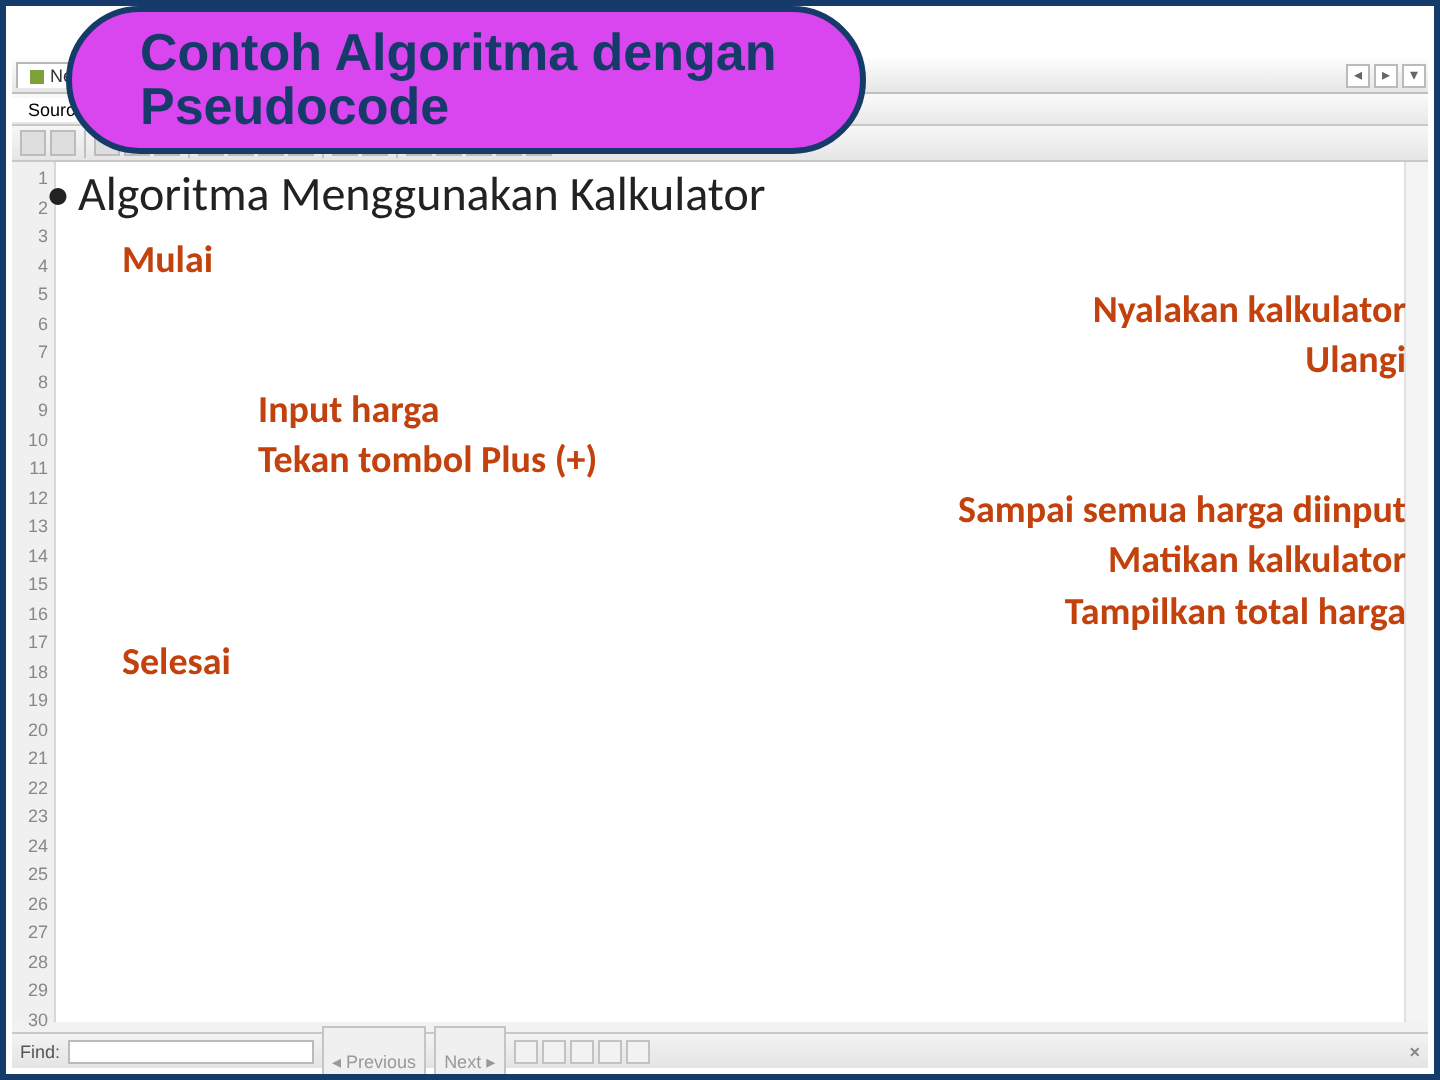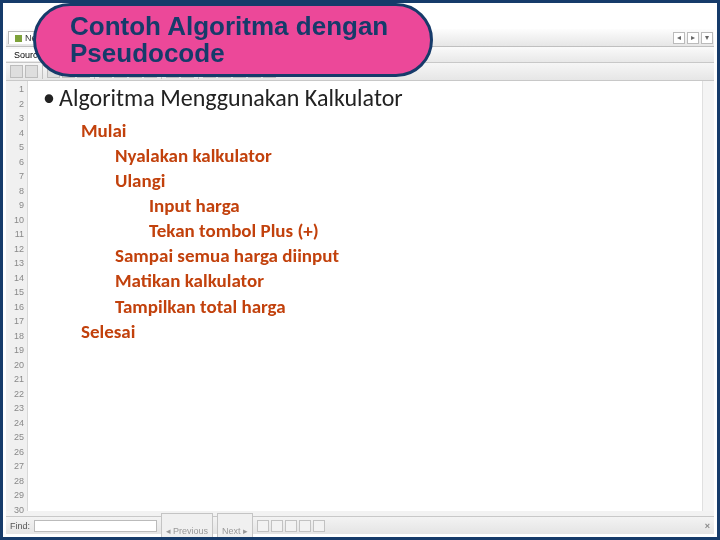--- a/index.html
+++ b/index.html
@@ -13,21 +13,21 @@
     border: 3px solid #163b6a;
   }
   .title-bubble {
     position: absolute;
     top: 0;
     left: 30px;
     width: 400px;
     height: 74px;
     border: 3px solid #163b6a;
     border-radius: 40px;
-    background: #ec4899;
+    background: #d946ef;
     z-index: 10;
     display: flex;
     align-items: center;
     padding-left: 34px;
   }
   .title-text {
     font-size: 26px;
     font-weight: 700;
     color: #163b6a;
     line-height: 1.05;
@@ -141,40 +141,40 @@
     padding: 0 2px;
   }
   .find-btn { padding: 12px 4px; border: 1px solid #c4c4c4; background: #f0f0f0; color: #999; height: 13px; line-height: 11px; }
   .find-icons { display: flex; gap: 2px; }
   .fi { width: 12px; height: 12px; border: 1px solid #c2c2c2; background: #f2f2f2; }
   .find-x { margin-left: auto; color: #888; font-weight: bold; }
 
   .content-overlay {
     position: absolute;
     top: 80px;
-    left: 40px;
+    left: 20px;
     right: 14px;
     z-index: 20;
   }
   .heading {
     font-family: Calibri, Arial, sans-serif;
     font-size: 24px;
     color: #222;
     margin-bottom: 6px;
   }
   .bullet { display: inline-block; width: 16px; }
   .pseudo {
     margin-left: 38px;
     font-family: Calibri, Arial, sans-serif;
     font-size: 19px;
     font-weight: 700;
     color: #c2410c;
     line-height: 1.32;
   }
-  .ind1 { padding-left: 34px; }
+  .ind1 { padding-left: 34px; text-align: right; }
   .ind2 { padding-left: 68px; }
 </style>
 </head>
 <body>
 
 <div class="ide-bg">
   <div class="tab-bar">
     <div class="tab">
       <span class="sq"></span>
       <span>NewClass.java</span>

